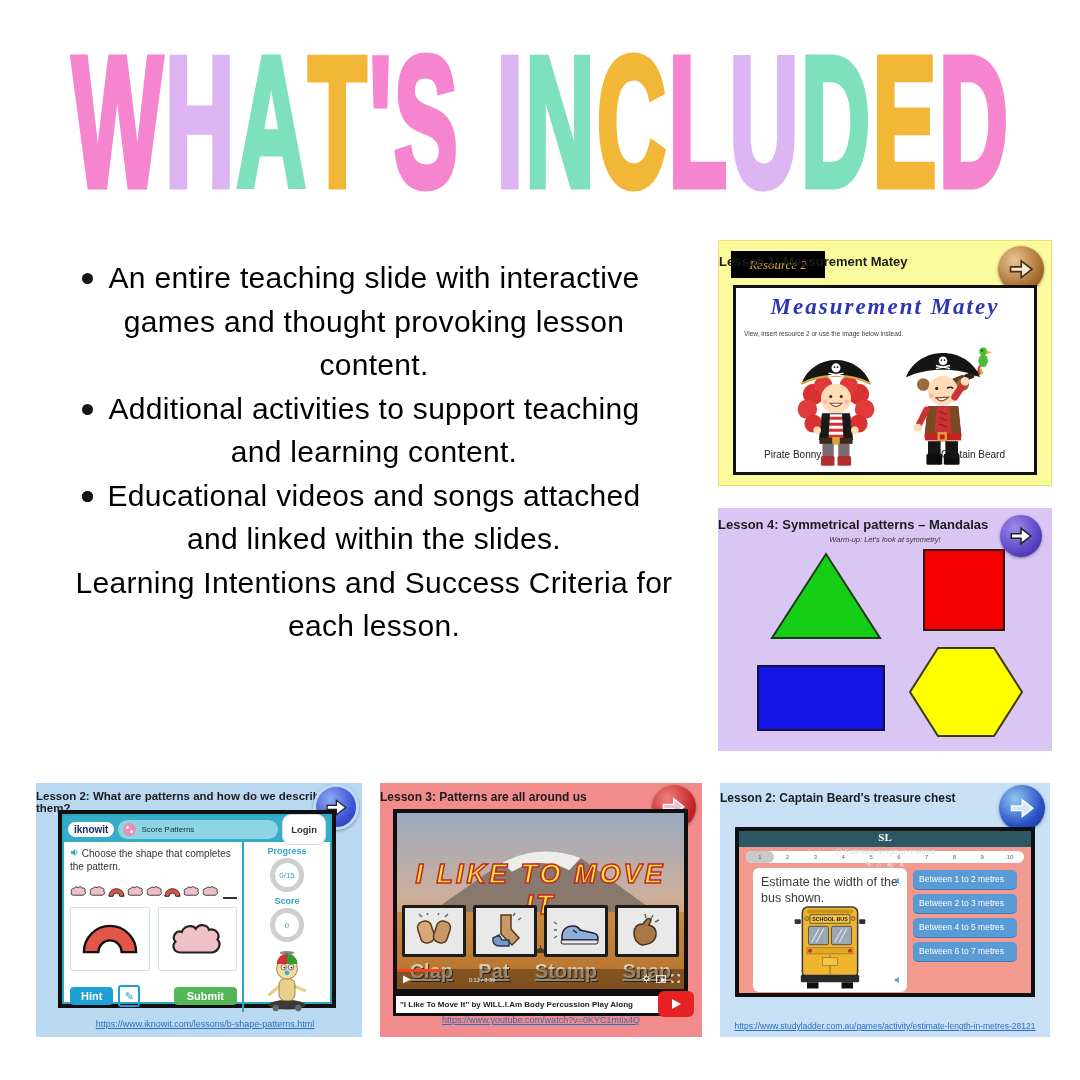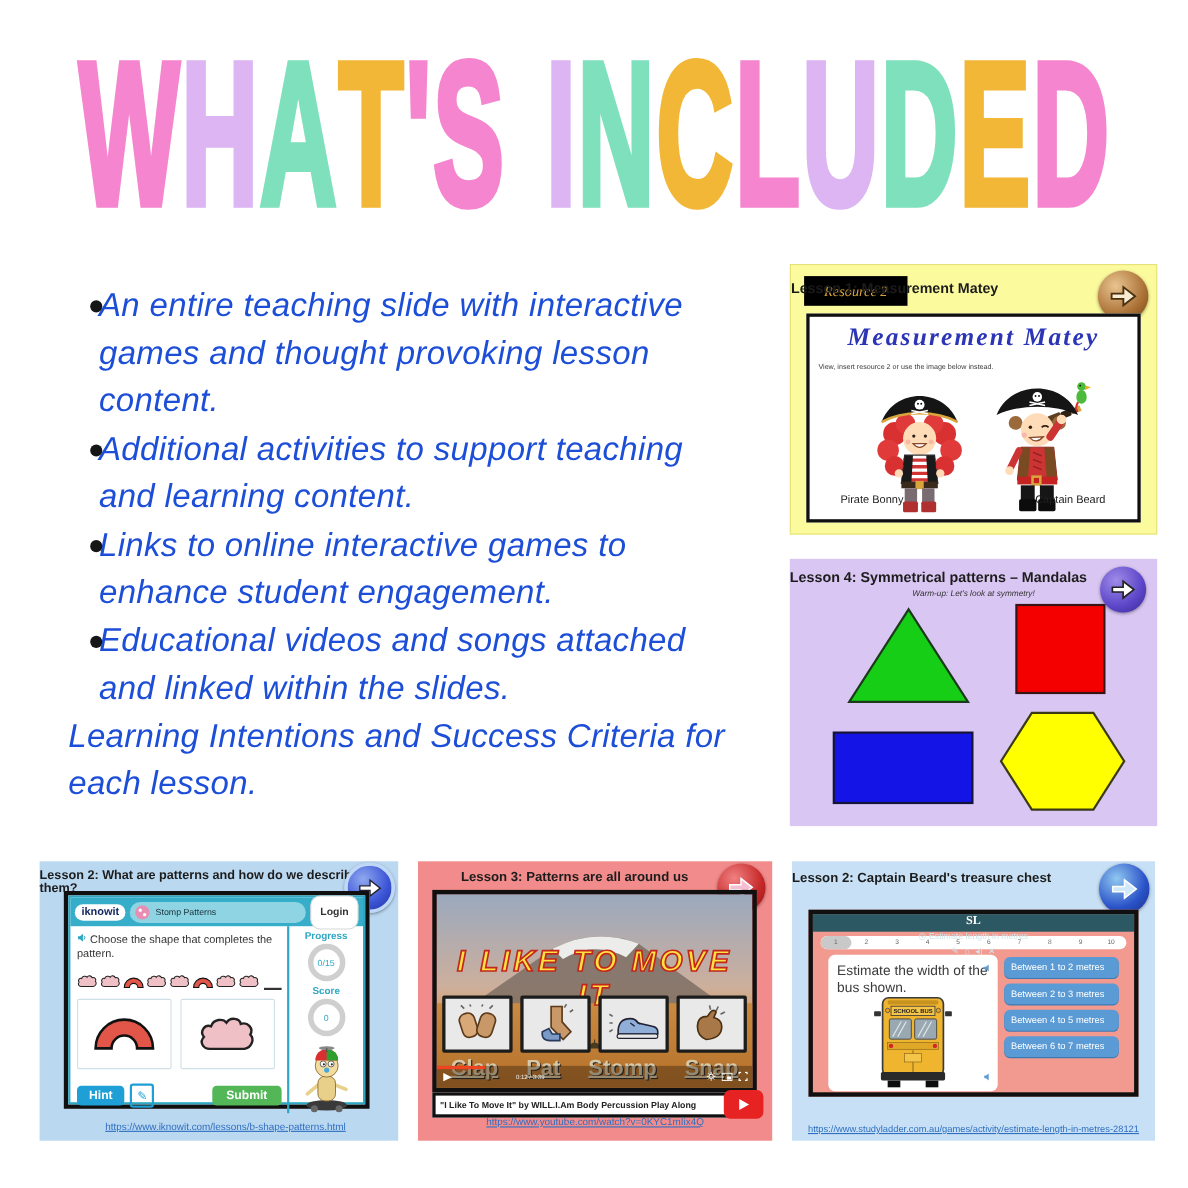--- a/index.html
+++ b/index.html
@@ -9,22 +9,22 @@
   
   .ttl{position:absolute;top:30px;left:0;width:1080px;display:flex;justify-content:center;}
   .ttl-in{white-space:nowrap;transform:scaleX(.52);transform-origin:center top;display:flex;}
   .lt{font-size:185px;line-height:1.0;font-weight:700;-webkit-text-stroke:7px currentColor;
       display:inline-block;padding:0 2px;}
   .lt.pink{color:#F585CE;} .lt.lav{color:#DCB5F2;} .lt.mint{color:#7EE0BD;} .lt.gold{color:#F2B736;}
   .sp{display:inline-block;width:70px;}
 
   
   .bullets{position:absolute;left:56px;top:256px;width:636px;}
-  .b-item{position:relative;text-align:left;font-size:30px;line-height:1.45;color:#1d4ed8;
-          letter-spacing:.3px;padding:0 34px;font-style:italic;}
+  .b-item{position:relative;text-align:center;font-size:30px;line-height:1.45;color:#000000;
+          letter-spacing:.3px;padding:0 34px;}
   .b-dot{position:absolute;left:26px;top:17px;width:11px;height:11px;border-radius:50%;background:#161616;}
   .b-item.nodot{padding:0 6px;}
 
   
   .thumb{position:absolute;box-sizing:border-box;}
   .s-title{position:absolute;left:0;right:0;text-align:left;font-weight:bold;color:#1c1c1c;}
   .nav{position:absolute;border-radius:50%;display:flex;align-items:center;justify-content:center;
        box-shadow:0 1px 3px rgba(0,0,0,.4);cursor:pointer;}
   .nav svg{width:62%;height:62%;}
   .link{position:absolute;left:0;right:0;text-align:center;color:#2F6FC0;text-decoration:underline;cursor:pointer;}
@@ -67,21 +67,21 @@
   .t3 .logo{background:#fff;border-radius:10px;padding:2px 6px;font-weight:bold;font-size:10px;color:#152a60;}
   .t3 .lesson-strip{flex:1;background:#8ED4E2;border-radius:10px;height:19px;display:flex;align-items:center;
                     gap:5px;padding:0 5px;}
   .t3 .pinkdot{width:13px;height:13px;border-radius:50%;background:#E78FB3;position:relative;}
   .t3 .pinkdot i{position:absolute;width:3px;height:3px;border-radius:50%;background:#fff;left:3px;top:3px;}
   .t3 .pinkdot i+i{left:7px;top:7px;}
   .t3 .lesson-name{font-size:8px;color:#15303a;}
   .t3 .login{background:#fff;border:1px solid #d8d8d8;border-radius:9px;font-size:9.5px;font-weight:bold;
              color:#333;padding:9px 8px;cursor:pointer;}
   .t3 .bdy{flex:1;display:flex;}
-  .t3 .main{width:199px;border-right:2px solid #2FA7C3;position:relative;padding:6px 5px 4px 6px;box-sizing:border-box;}
+  .t3 .main{width:180px;border-right:2px solid #2FA7C3;position:relative;padding:6px 5px 4px 6px;box-sizing:border-box;}
   .t3 .prompt{font-size:10px;color:#333;line-height:1.25;}
   .t3 .prompt .spk{color:#2FA7C3;}
   .t3 .pattern{display:flex;align-items:flex-end;gap:2px;margin-top:8px;height:18px;}
   .t3 .blank{width:18px;border-bottom:2px solid #333;height:2px;margin-left:2px;}
   .t3 .choices{display:flex;gap:8px;margin-top:8px;}
   .t3 .choice{width:84px;height:62px;border:1px solid #cfe0e8;border-radius:2px;display:flex;
               align-items:center;justify-content:center;cursor:pointer;}
   .t3 .btnrow{position:absolute;bottom:5px;left:6px;right:5px;display:flex;align-items:center;gap:5px;}
   .t3 .hint{background:#1E9FD6;color:#fff;font-weight:bold;font-size:11px;border-radius:4px;
             padding:3px 11px;cursor:pointer;}
@@ -91,21 +91,21 @@
               padding:3px 13px;margin-left:auto;cursor:pointer;}
   .t3 .side{flex:1;display:flex;flex-direction:column;align-items:center;padding-top:4px;}
   .t3 .side .lab{color:#2FA7C3;font-weight:bold;font-size:9px;}
   .t3 .ring{width:34px;height:34px;border-radius:50%;border:5px solid #CFCFCF;display:flex;align-items:center;
             justify-content:center;font-size:8px;color:#2FA7C3;margin:2px 0 4px;box-sizing:border-box;}
   .t3 .mascot{margin-top:2px;}
   .t3 .link{bottom:8px;font-size:9px;margin-left:12px;}
 
   
   .t4{left:380px;top:783px;width:322px;height:254px;background:#F28B8B;}
-  .t4 .s-title{top:7px;font-size:12px;margin-left:39px;}
+  .t4 .s-title{top:7px;font-size:12px;}
   .t4 .nav{right:6px;top:2px;width:44px;height:44px;
            background:radial-gradient(circle at 35% 30%,#F08080,#C62828 60%,#8E1414);}
   .t4 .video{position:absolute;left:13px;top:26px;width:295px;height:184px;border:4px solid #101010;
              box-sizing:border-box;overflow:hidden;background:linear-gradient(#9AA9BE,#CDAF9C 48%,#D8A06C 60%);}
   .t4 .ground{position:absolute;left:0;right:0;bottom:0;height:44%;
               background:linear-gradient(#C98A41,#B5702A);}
   .t4 .mtn{position:absolute;left:0;top:14%;width:100%;height:48%;}
   .t4 .overlay-title{position:absolute;top:26%;left:0;right:0;text-align:center;font-weight:bold;
        font-style:italic;font-size:27px;letter-spacing:3px;color:#FFE23F;-webkit-text-stroke:1.5px #C3261C;}
   .t4 .boxes{position:absolute;left:5px;right:5px;bottom:32px;display:flex;justify-content:space-between;}
@@ -179,21 +179,20 @@
     <div class="b-item">
       <span class="b-dot"></span>
       <span>An entire teaching slide with interactive games and thought provoking lesson content.</span>
     </div>
     <div class="b-item">
       <span class="b-dot"></span>
       <span>Additional activities to support teaching and learning content.</span>
     </div>
     <div class="b-item">
       <span class="b-dot"></span>
-      <span>Links to online interactive games to enhance student engagement.</span>
     </div>
     <div class="b-item">
       <span class="b-dot"></span>
       <span>Educational videos and songs attached and linked within the slides.</span>
     </div>
     <div class="b-item nodot">
       <span>Learning Intentions and Success Criteria for each lesson.</span>
     </div>
   </div>
 
@@ -321,21 +320,21 @@
     </div>
     <div class="panel">
       <div class="frame">
         <div class="hdr">
           <span class="logo">iknowit</span>
           <span class="lesson-strip">
             <span class="pinkdot">
                 <i></i>
                 <i></i>
               </span>
-            <span class="lesson-name">Stomp Patterns</span>
+            <span class="lesson-name">Score Patterns</span>
           </span>
           <span class="login">Login</span>
         </div>
         <div class="bdy">
           <div class="main">
             <div class="prompt">
               <span class="spk">
                 <svg width="9" height="9" viewBox="0 0 10 10">
                     <path d="M1,3.5 h2 L6,1 v8 L3,6.5 h-2 z" fill="#2FA7C3"></path>
                     <path d="M7,3 q2,2 0,4" stroke="#2FA7C3" fill="none"></path>

